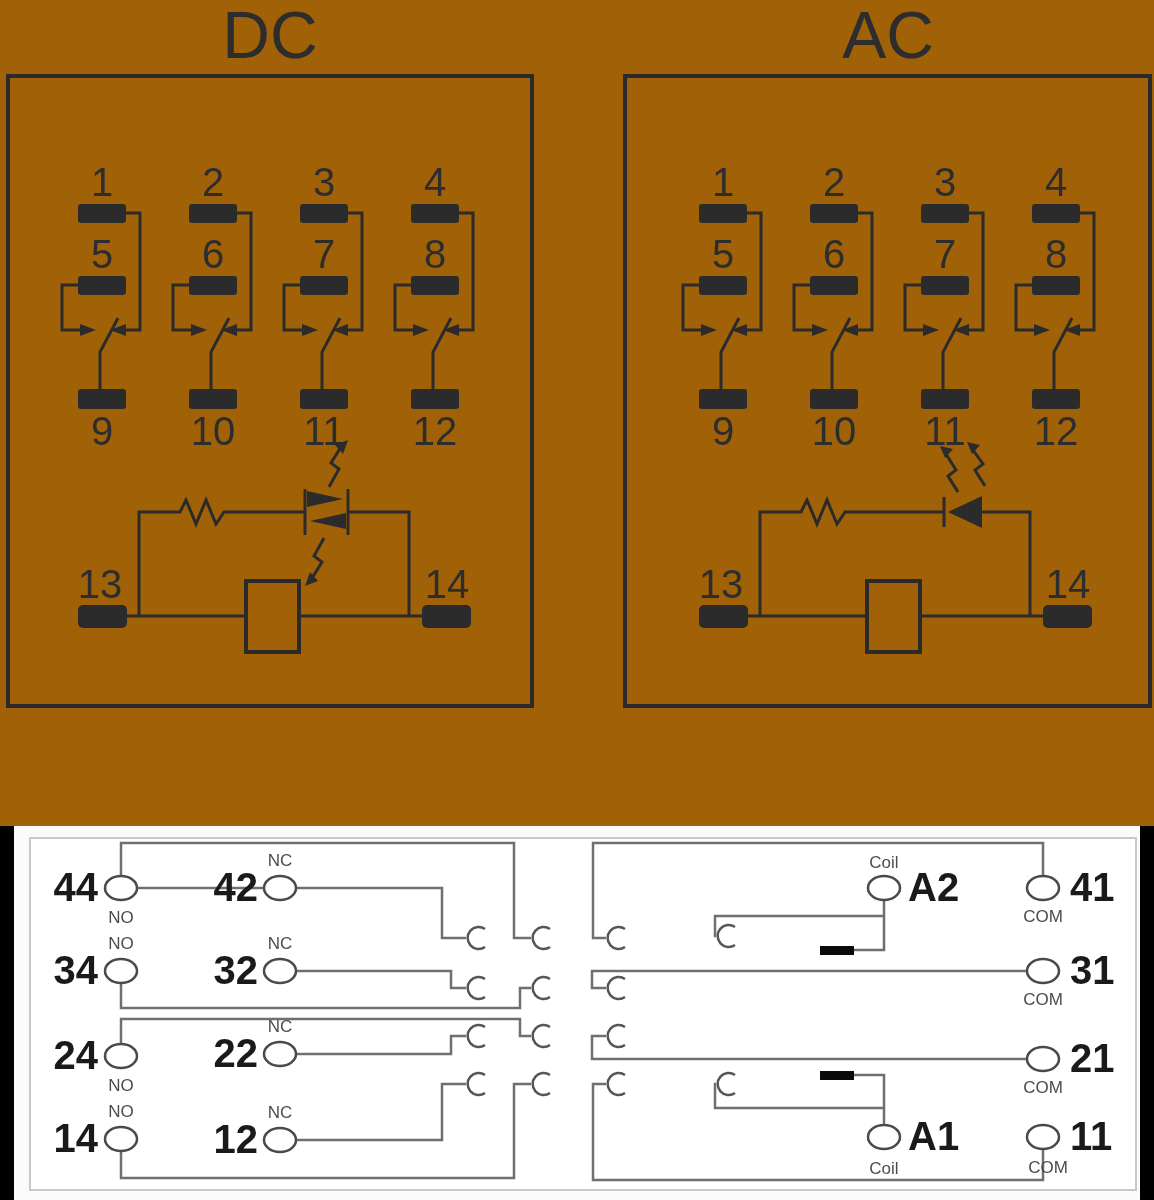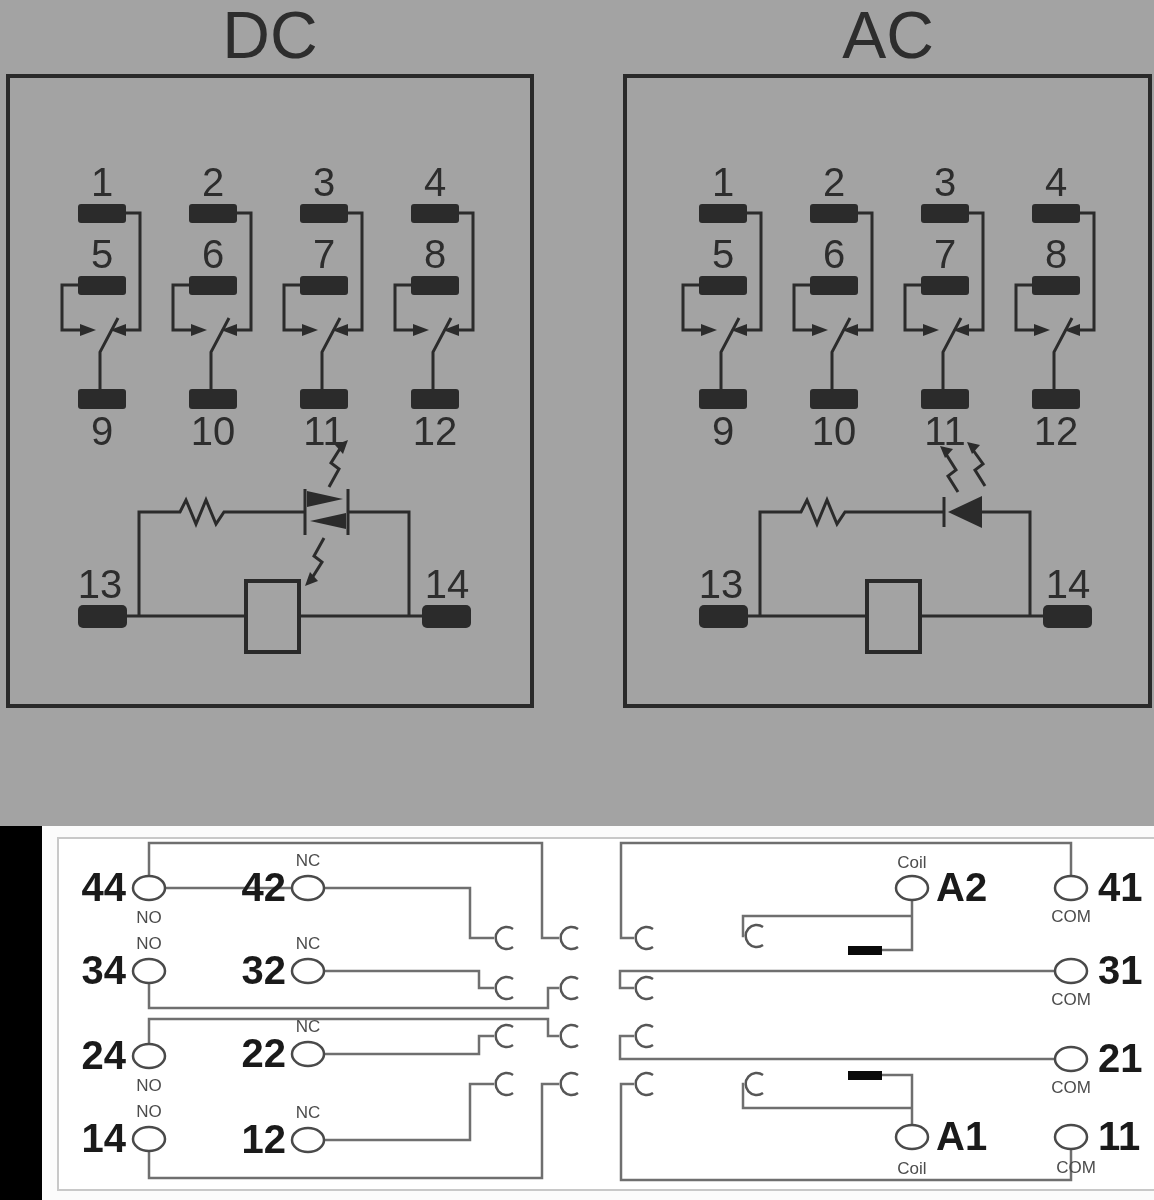--- a/index.html
+++ b/index.html
@@ -1,18 +1,18 @@
 <!DOCTYPE html>
 <html><head>
 <meta charset="utf-8">
 <style>
   html,body{margin:0;padding:0;background:#000;}
   body{width:1154px;height:1200px;overflow:hidden;font-family:"Liberation Sans",sans-serif;}
-  .top-section{width:1154px;height:826px;background:#a3a3a3;}
-  .bottom-section{width:1026px;height:374px;background:#000;margin-left:28px;}
+  .top-section{width:1154px;height:826px;background:#a16207;}
+  .bottom-section{width:1026px;height:374px;background:#000;}
   svg{display:block;}
   text{font-family:"Liberation Sans",sans-serif;}
   .pin-label{fill:#2d2d2d;font-size:40px;text-anchor:middle;}
   .panel-title{fill:#2d2d2d;font-size:66px;text-anchor:middle;}
   .dk{stroke:#2b2b2b;stroke-width:3;fill:none;}
   .dkbox{stroke:#2a2a2a;stroke-width:4;fill:none;}
   .pad{fill:#2b2b2b;stroke:none;}
   .dkfill{fill:#2b2b2b;stroke:none;}
   .wire{stroke:#6f6f6f;stroke-width:2.5;fill:none;}
   .clip{stroke:#565656;stroke-width:2.5;fill:none;}

